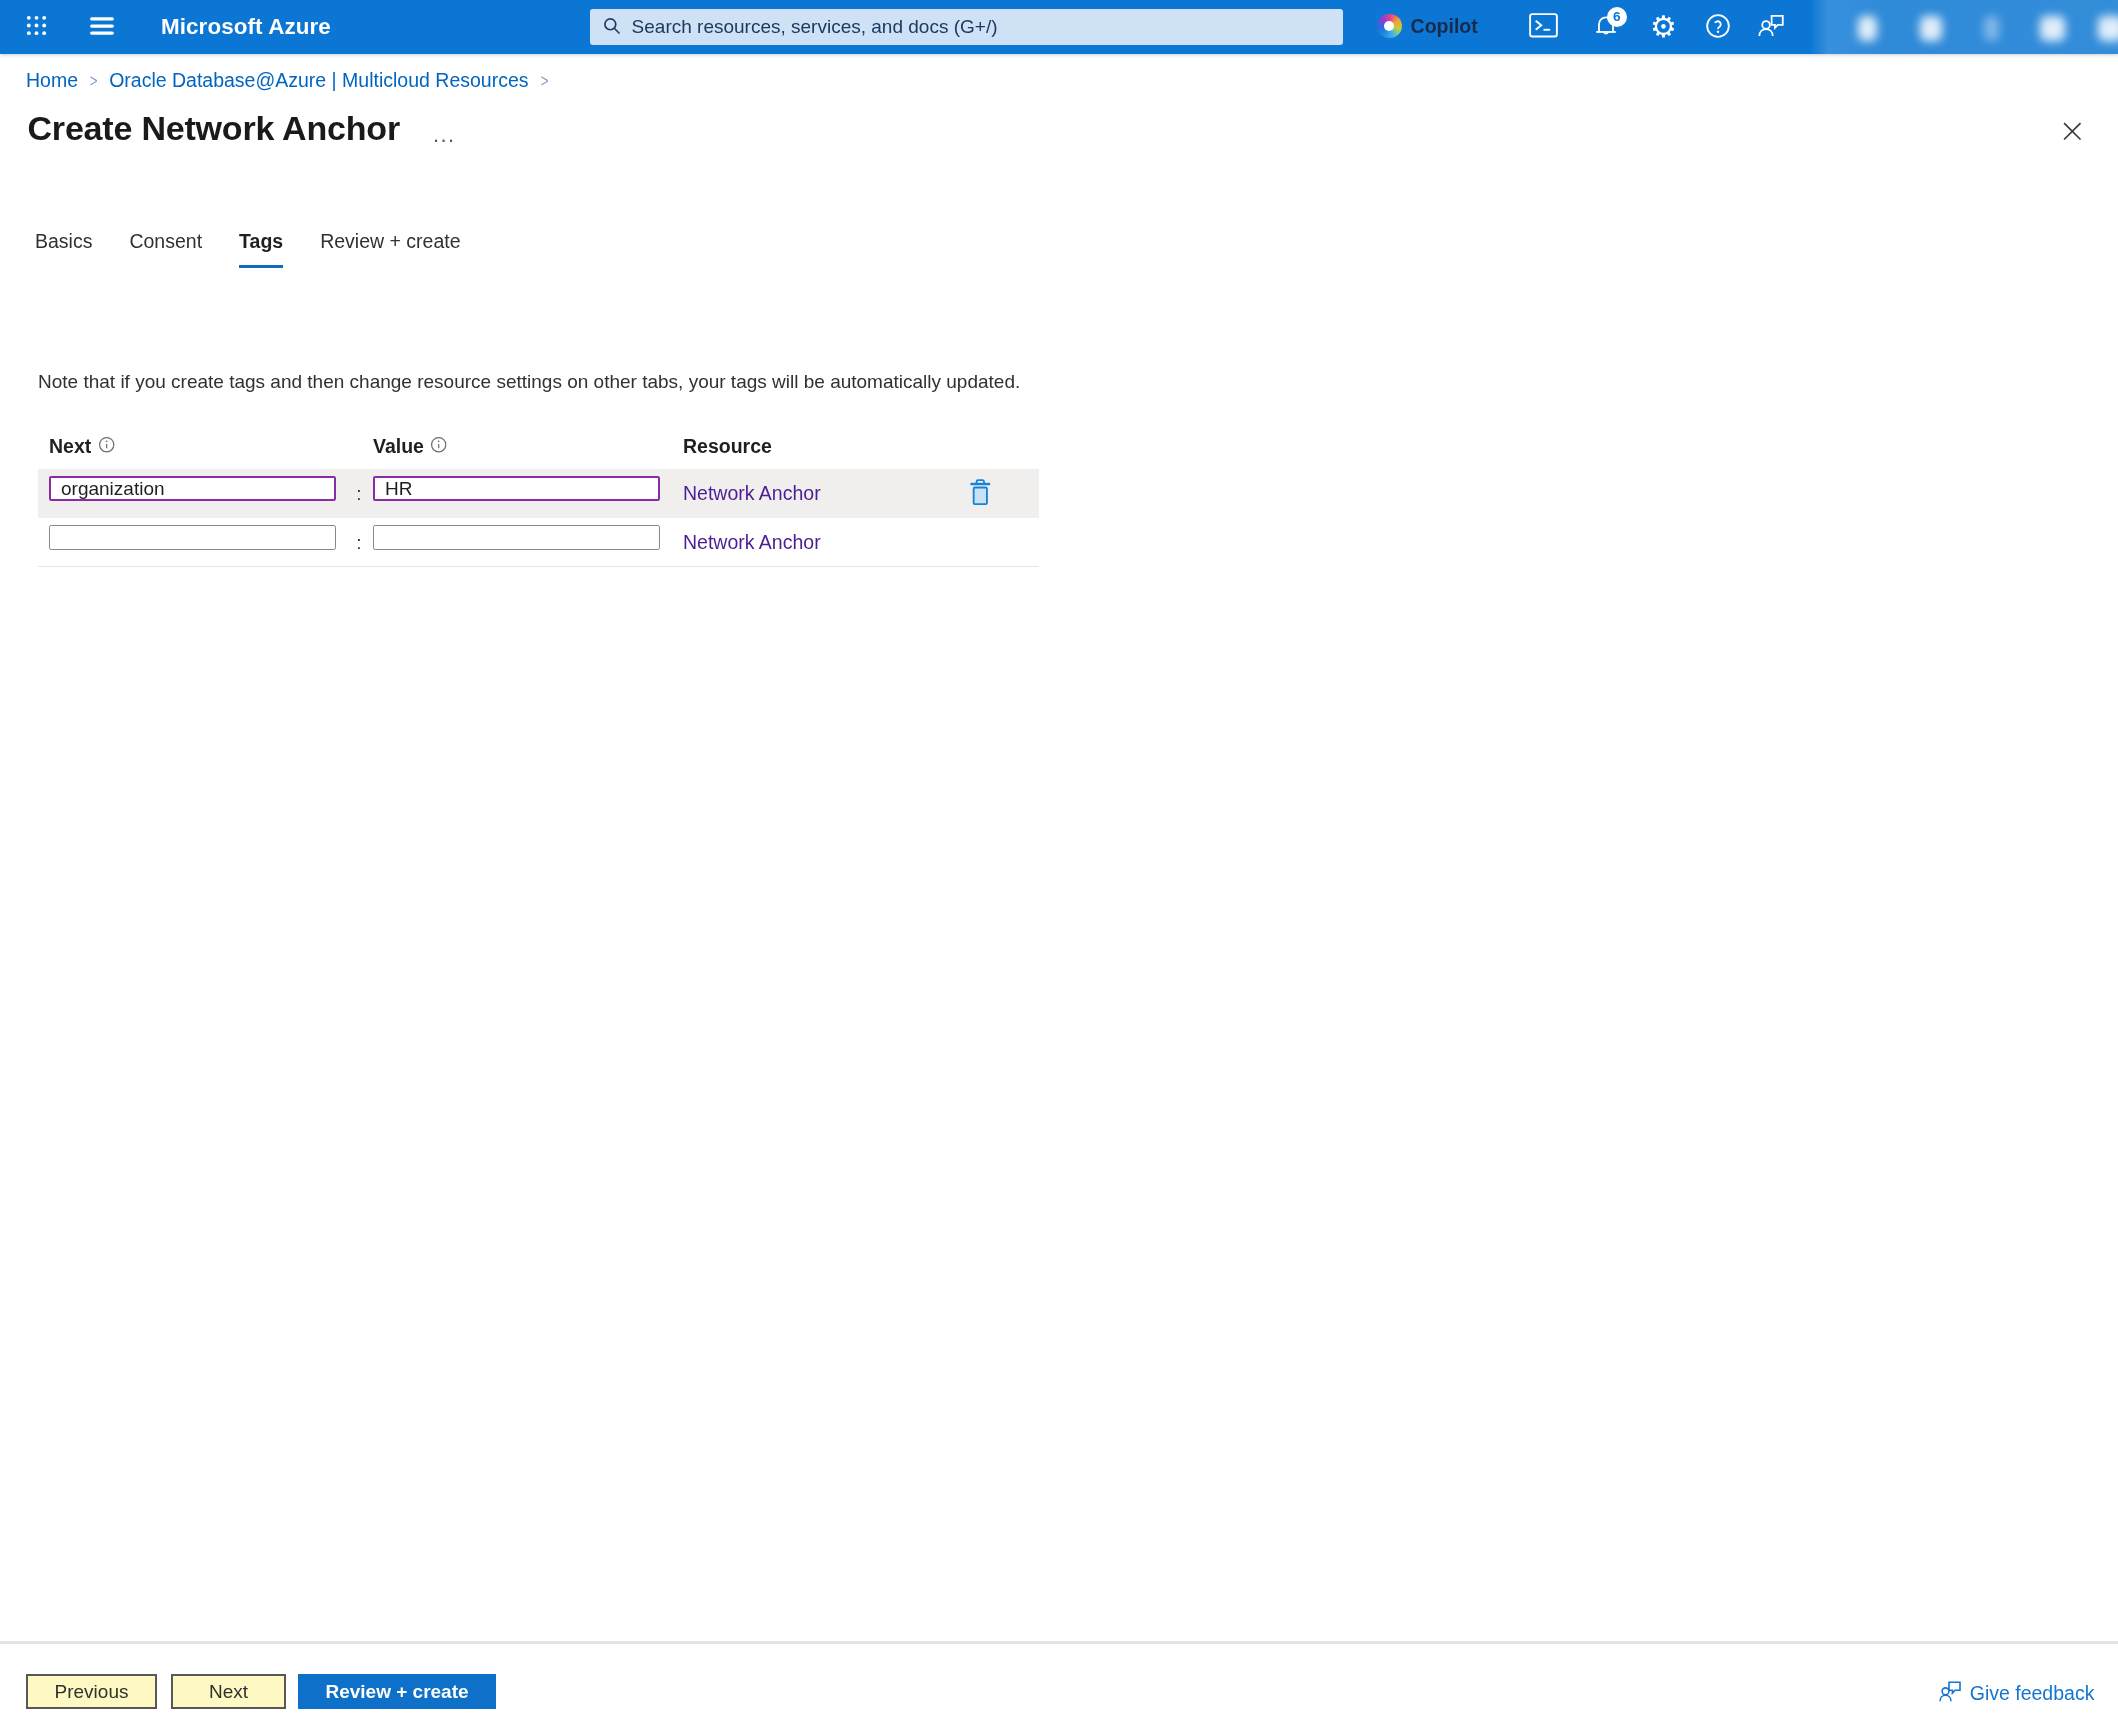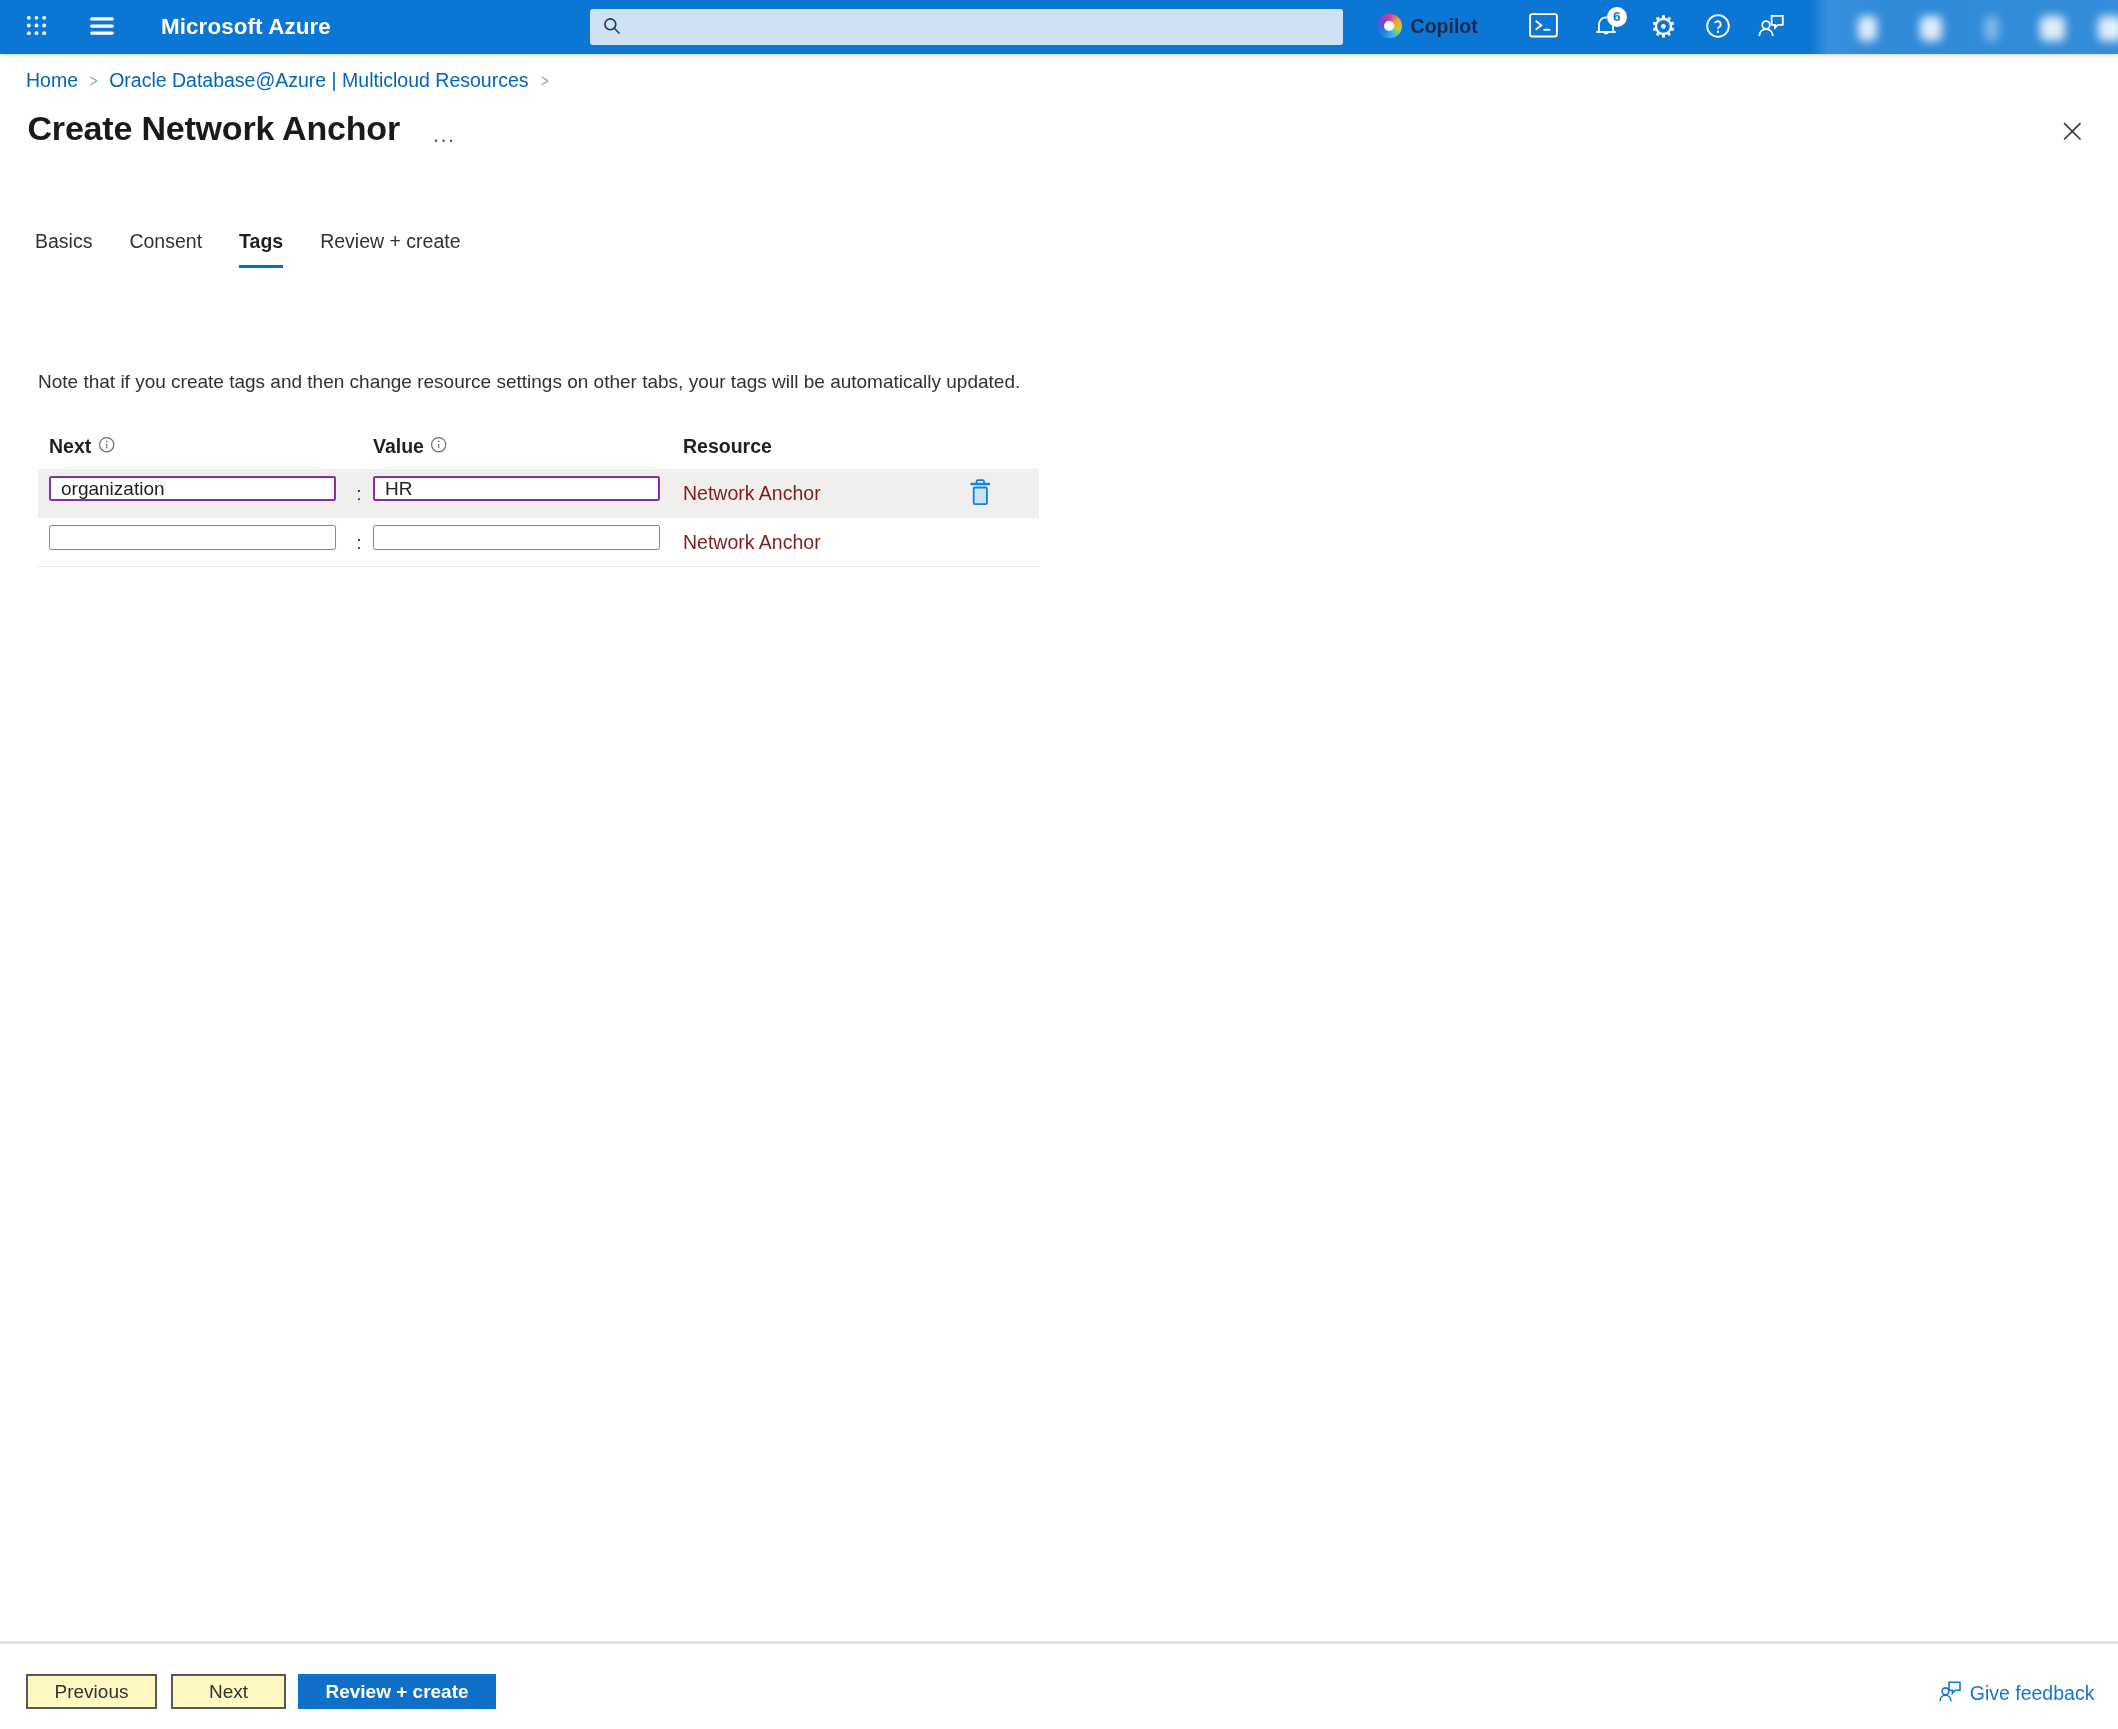--- a/index.html
+++ b/index.html
@@ -69,21 +69,21 @@
   .trow { position:relative; height:49px; }
   .trow.highlight { background:#f0efee; }
   .trow.second { border-bottom:1.4px solid #e8e6e4; }
   .tag-input { position:absolute; top:7.2px; height:25px; width:287px; background:#fff; border-radius:2.2px;
                font-size:19px; font-family:"Liberation Sans", sans-serif; color:#201f1e; padding:0 10px; outline:none; }
   .in-name { left:11px; } .in-value { left:335px; }
   .border-purple { border:2.2px solid #8a2da5; }
   .border-gray { border:1.4px solid #8a8886; }
   .colon { position:absolute; left:313px; top:0; height:49px; width:16px; display:flex; align-items:center;
            justify-content:center; font-size:19px; color:#323130; }
-  .resource-cell { position:absolute; left:645px; top:0; height:49px; display:flex; align-items:center; font-size:19.5px; color:#7f1d1d; }
+  .resource-cell { position:absolute; left:645px; top:0; height:49px; display:flex; align-items:center; font-size:19.5px; color:#4c1d95; }
   .trash-btn { position:absolute; left:925px; top:8.7px; width:35px; height:33px; background:none; border:none;
                cursor:pointer; display:flex; align-items:center; justify-content:center; }
 
   
   .footer { position:absolute; left:0; bottom:0; width:2119px; height:88px; background:#ffffff; border-top:3.6px solid #e4e3e2; }
   .btn { position:absolute; top:30px; height:35px; font-size:19px; font-family:"Liberation Sans", sans-serif; cursor:pointer; }
   .btn-outline { background:#fef9c3; border:2.2px solid #5a5856; color:#323130; }
   .btn-prev { left:26px; width:131px; }
   .btn-next { left:171px; width:115px; }
   .btn-primary { left:298px; width:198px; background:#0e70c8; border:2.2px solid #0e70c8; color:#ffffff; font-weight:700; }
@@ -122,20 +122,21 @@
     </button>
     <div class="brand">Microsoft Azure</div>
 
     <div class="searchbox">
       <span>
         <svg width="20" height="20" viewBox="0 0 24 24" fill="none" stroke="#1d3a60" stroke-width="2">
           <circle cx="10" cy="10" r="6.5"></circle>
             <line x1="15" y1="15" x2="21" y2="21"></line>
         </svg>
       </span>
+      <input type="text" placeholder="Search resources, services, and docs (G+/)" style="">
     </div>
 
     <button class="copilot-btn">
       <span class="copilot-logo"></span>
       <span class="copilot-label">Copilot</span>
     </button>
 
     <button class="top-icon icon-shell">
       <span>
         <svg width="29" height="24.6" viewBox="0 0 26 22" fill="none" stroke="#ffffff" stroke-width="1.7">

